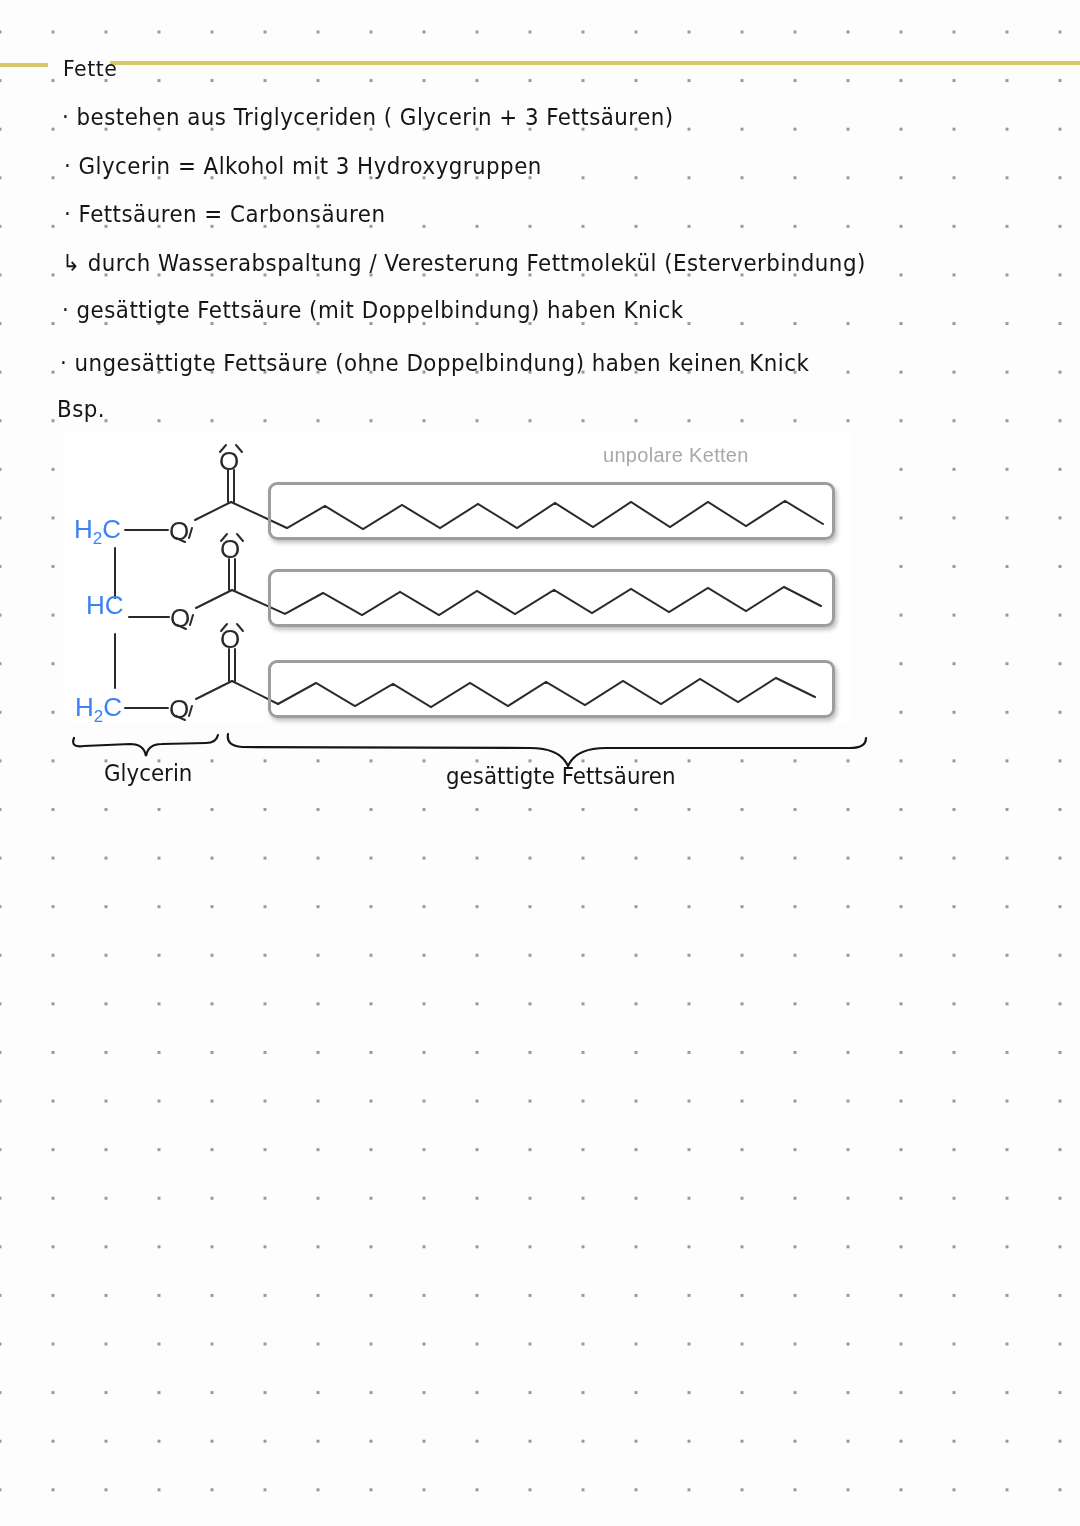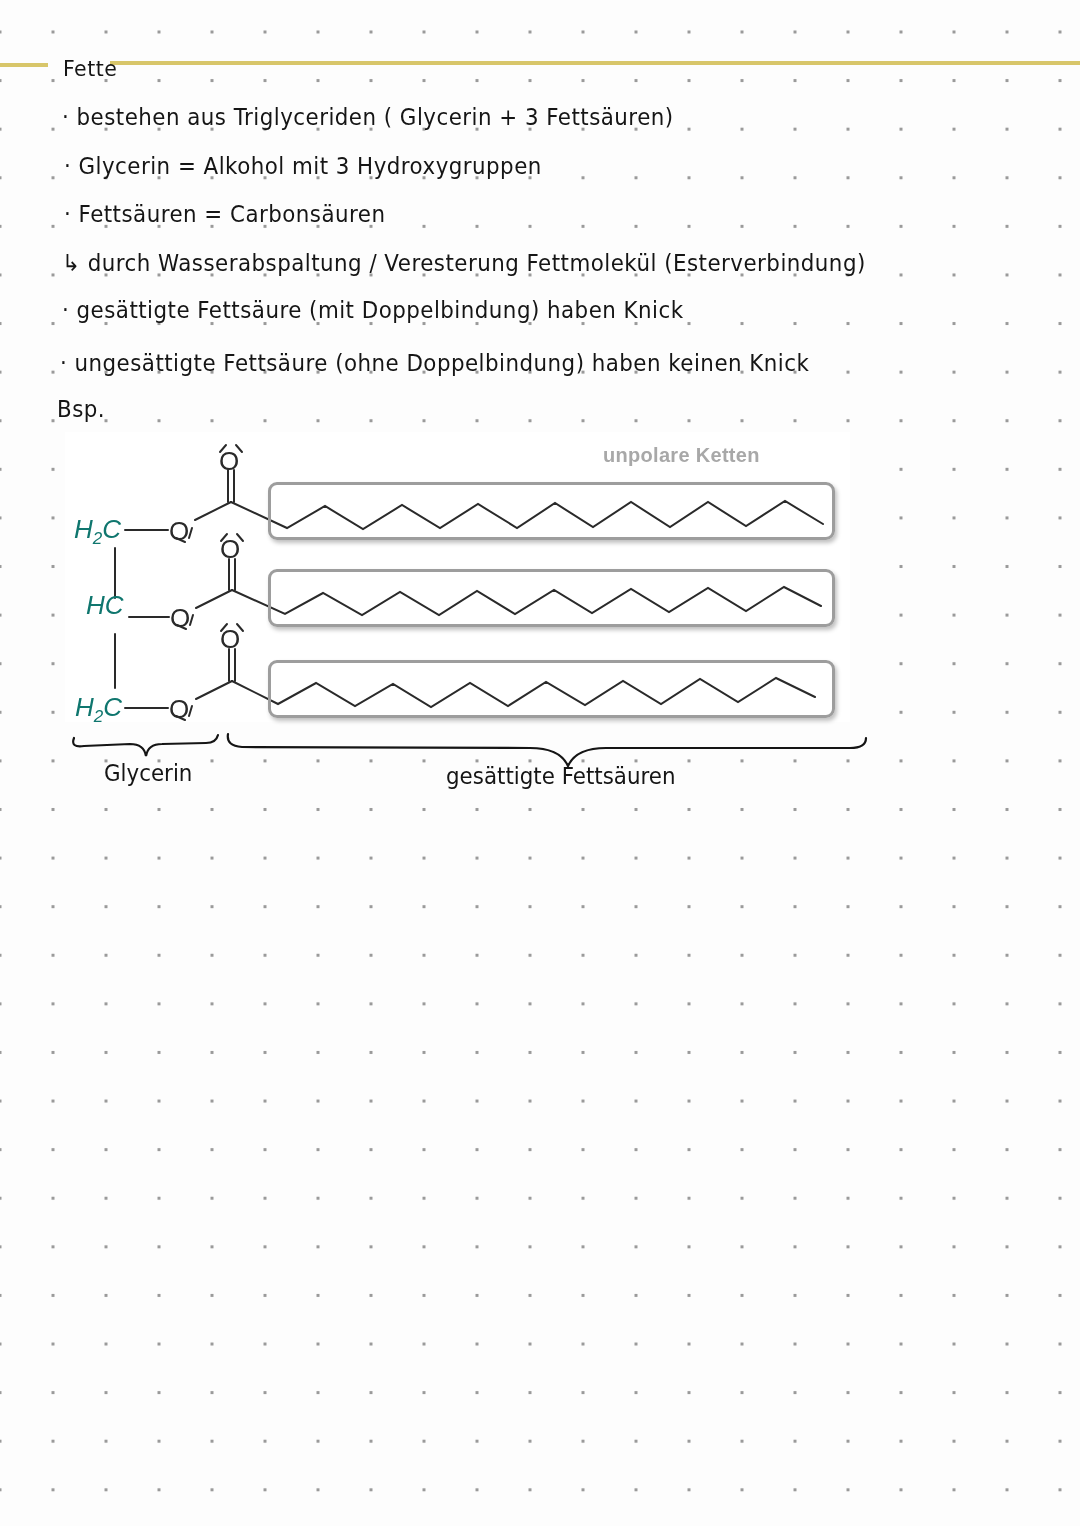--- a/index.html
+++ b/index.html
@@ -26,26 +26,26 @@
   }
   .diagram svg { position: absolute; left: 0; top: 0; }
   .chain-box {
     position: absolute; height: 52px;
     border: 3px solid #9d9d9d; border-radius: 9px;
     box-shadow: 2px 3px 4px rgba(0,0,0,0.25);
     background: transparent;
   }
   .kette-label {
     position: absolute; left: 538px; top: 12px;
-    font-family: "Liberation Sans", sans-serif; font-weight: bold;
+    font-family: "Liberation Sans", sans-serif; font-weight: normal;
     font-size: 20px; color: #a8a8a8; letter-spacing: 0.3px; text-align: center;
   }
   .chem {
     position: absolute; font-family: "Liberation Sans", sans-serif;
-    font-size: 26px; color: #0f766e; font-style: italic;
+    font-size: 26px; color: #3b82f6;
   }
   .chem sub { font-size: 17px; }
   .brace-label {
     position: absolute; white-space: nowrap;
     font-family: "DejaVu Sans", sans-serif; font-size: 23px; color: #151515;
     transform: scaleX(0.93); transform-origin: left center;
   }
 </style>
 </head>
 <body>

